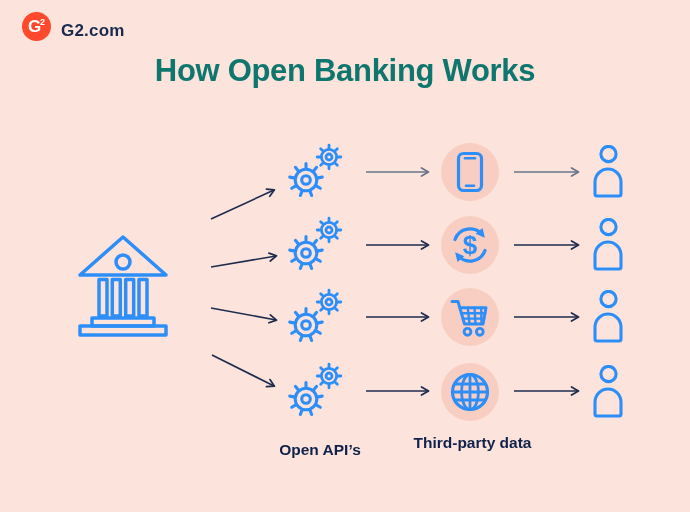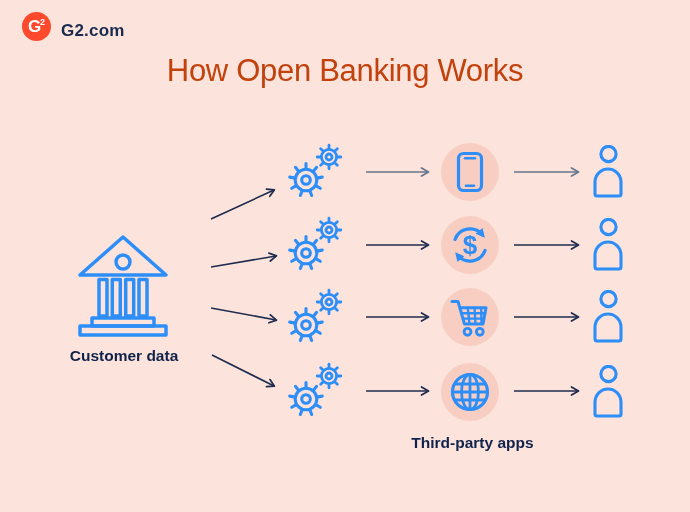--- a/index.html
+++ b/index.html
@@ -12,21 +12,21 @@
   .abs{position:absolute;}
   
   .logo{
     left:22px;top:12px;width:29px;height:29px;border-radius:50%;
     background:#FF492C;color:#fff;display:flex;align-items:center;justify-content:center;
     font-weight:bold;font-size:17px;line-height:1;
   }
   .logo .sup{font-size:9px;margin-left:-1px;margin-top:-9px;}
   .brand{left:61px;top:21px;font-size:17px;font-weight:bold;color:#1A2A4F;letter-spacing:.2px;}
   
-  .title{left:0;right:0;top:53px;text-align:center;font-size:31px;font-weight:normal;letter-spacing:-0.3px;color:#c2410c;}
+  .title{left:0;right:0;top:53px;text-align:center;font-size:31px;font-weight:bold;letter-spacing:-0.3px;color:#0f766e;}
   
   .lbl{font-weight:bold;font-size:15.5px;text-align:center;color:#10224A;}
   .lbl-customer{left:34px;top:347px;width:180px;}
   .lbl-api{left:255px;top:441px;width:130px;}
   .lbl-apps{left:385px;top:434px;width:175px;line-height:18.5px;}
   
   .app-circle{
     width:58px;height:58px;border-radius:50%;background:#F8CEC2;
     display:flex;align-items:center;justify-content:center;left:441px;
   }
@@ -58,21 +58,20 @@
   <svg class="abs bank" viewBox="0 0 100 104" fill="none" stroke="#2E8EF7" stroke-width="3.5" stroke-linejoin="round" stroke-linecap="round">
     <path d="M50 3 L7 41 L93 41 Z"></path>
     <circle cx="50" cy="28" r="7"></circle>
     <rect x="26" y="45.5" width="8" height="36.5"></rect>
     <rect x="39.3" y="45.5" width="8" height="36.5"></rect>
     <rect x="52.7" y="45.5" width="8" height="36.5"></rect>
     <rect x="66" y="45.5" width="8" height="36.5"></rect>
     <rect x="19" y="84" width="62" height="8"></rect>
     <rect x="7" y="92" width="86" height="9"></rect>
   </svg>
-  <div class="abs lbl lbl-customer">Customer data</div>
 
   <svg class="abs gear g1" viewBox="0 0 66 66" fill="none" stroke="#2E8EF7" stroke-linecap="round">
     <g stroke-width="3.1">
       <circle cx="21" cy="41" r="10.8"></circle>
         <circle cx="21" cy="41" r="4.3"></circle>
       <g>
         <line x1="21" y1="24.5" x2="21" y2="28.8"></line>
           <line x1="21" y1="24.5" x2="21" y2="28.8" transform="rotate(40 21 41)"></line>
           <line x1="21" y1="24.5" x2="21" y2="28.8" transform="rotate(80 21 41)"></line>
           <line x1="21" y1="24.5" x2="21" y2="28.8" transform="rotate(120 21 41)"></line>
@@ -271,17 +270,18 @@
       <line x1="514" y1="245" x2="578" y2="245" marker-end="url(#navyArrow)"></line>
       <line x1="514" y1="317" x2="578" y2="317" marker-end="url(#navyArrow)"></line>
       <line x1="514" y1="391" x2="578" y2="391" marker-end="url(#navyArrow)"></line>
     </g>
     <g stroke="#68758A" stroke-width="1.6">
       <line x1="366" y1="172" x2="428" y2="172" marker-end="url(#grayArrow)"></line>
       <line x1="514" y1="172" x2="578" y2="172" marker-end="url(#grayArrow)"></line>
     </g>
   </svg>
 
+  <div class="abs lbl lbl-api">Open API’s</div>
   <div class="abs lbl lbl-apps">
-    <div>Third-party apps</div>
+    <div>Third-party data</div>
   </div>
 
 </div>
 
 </body></html>

